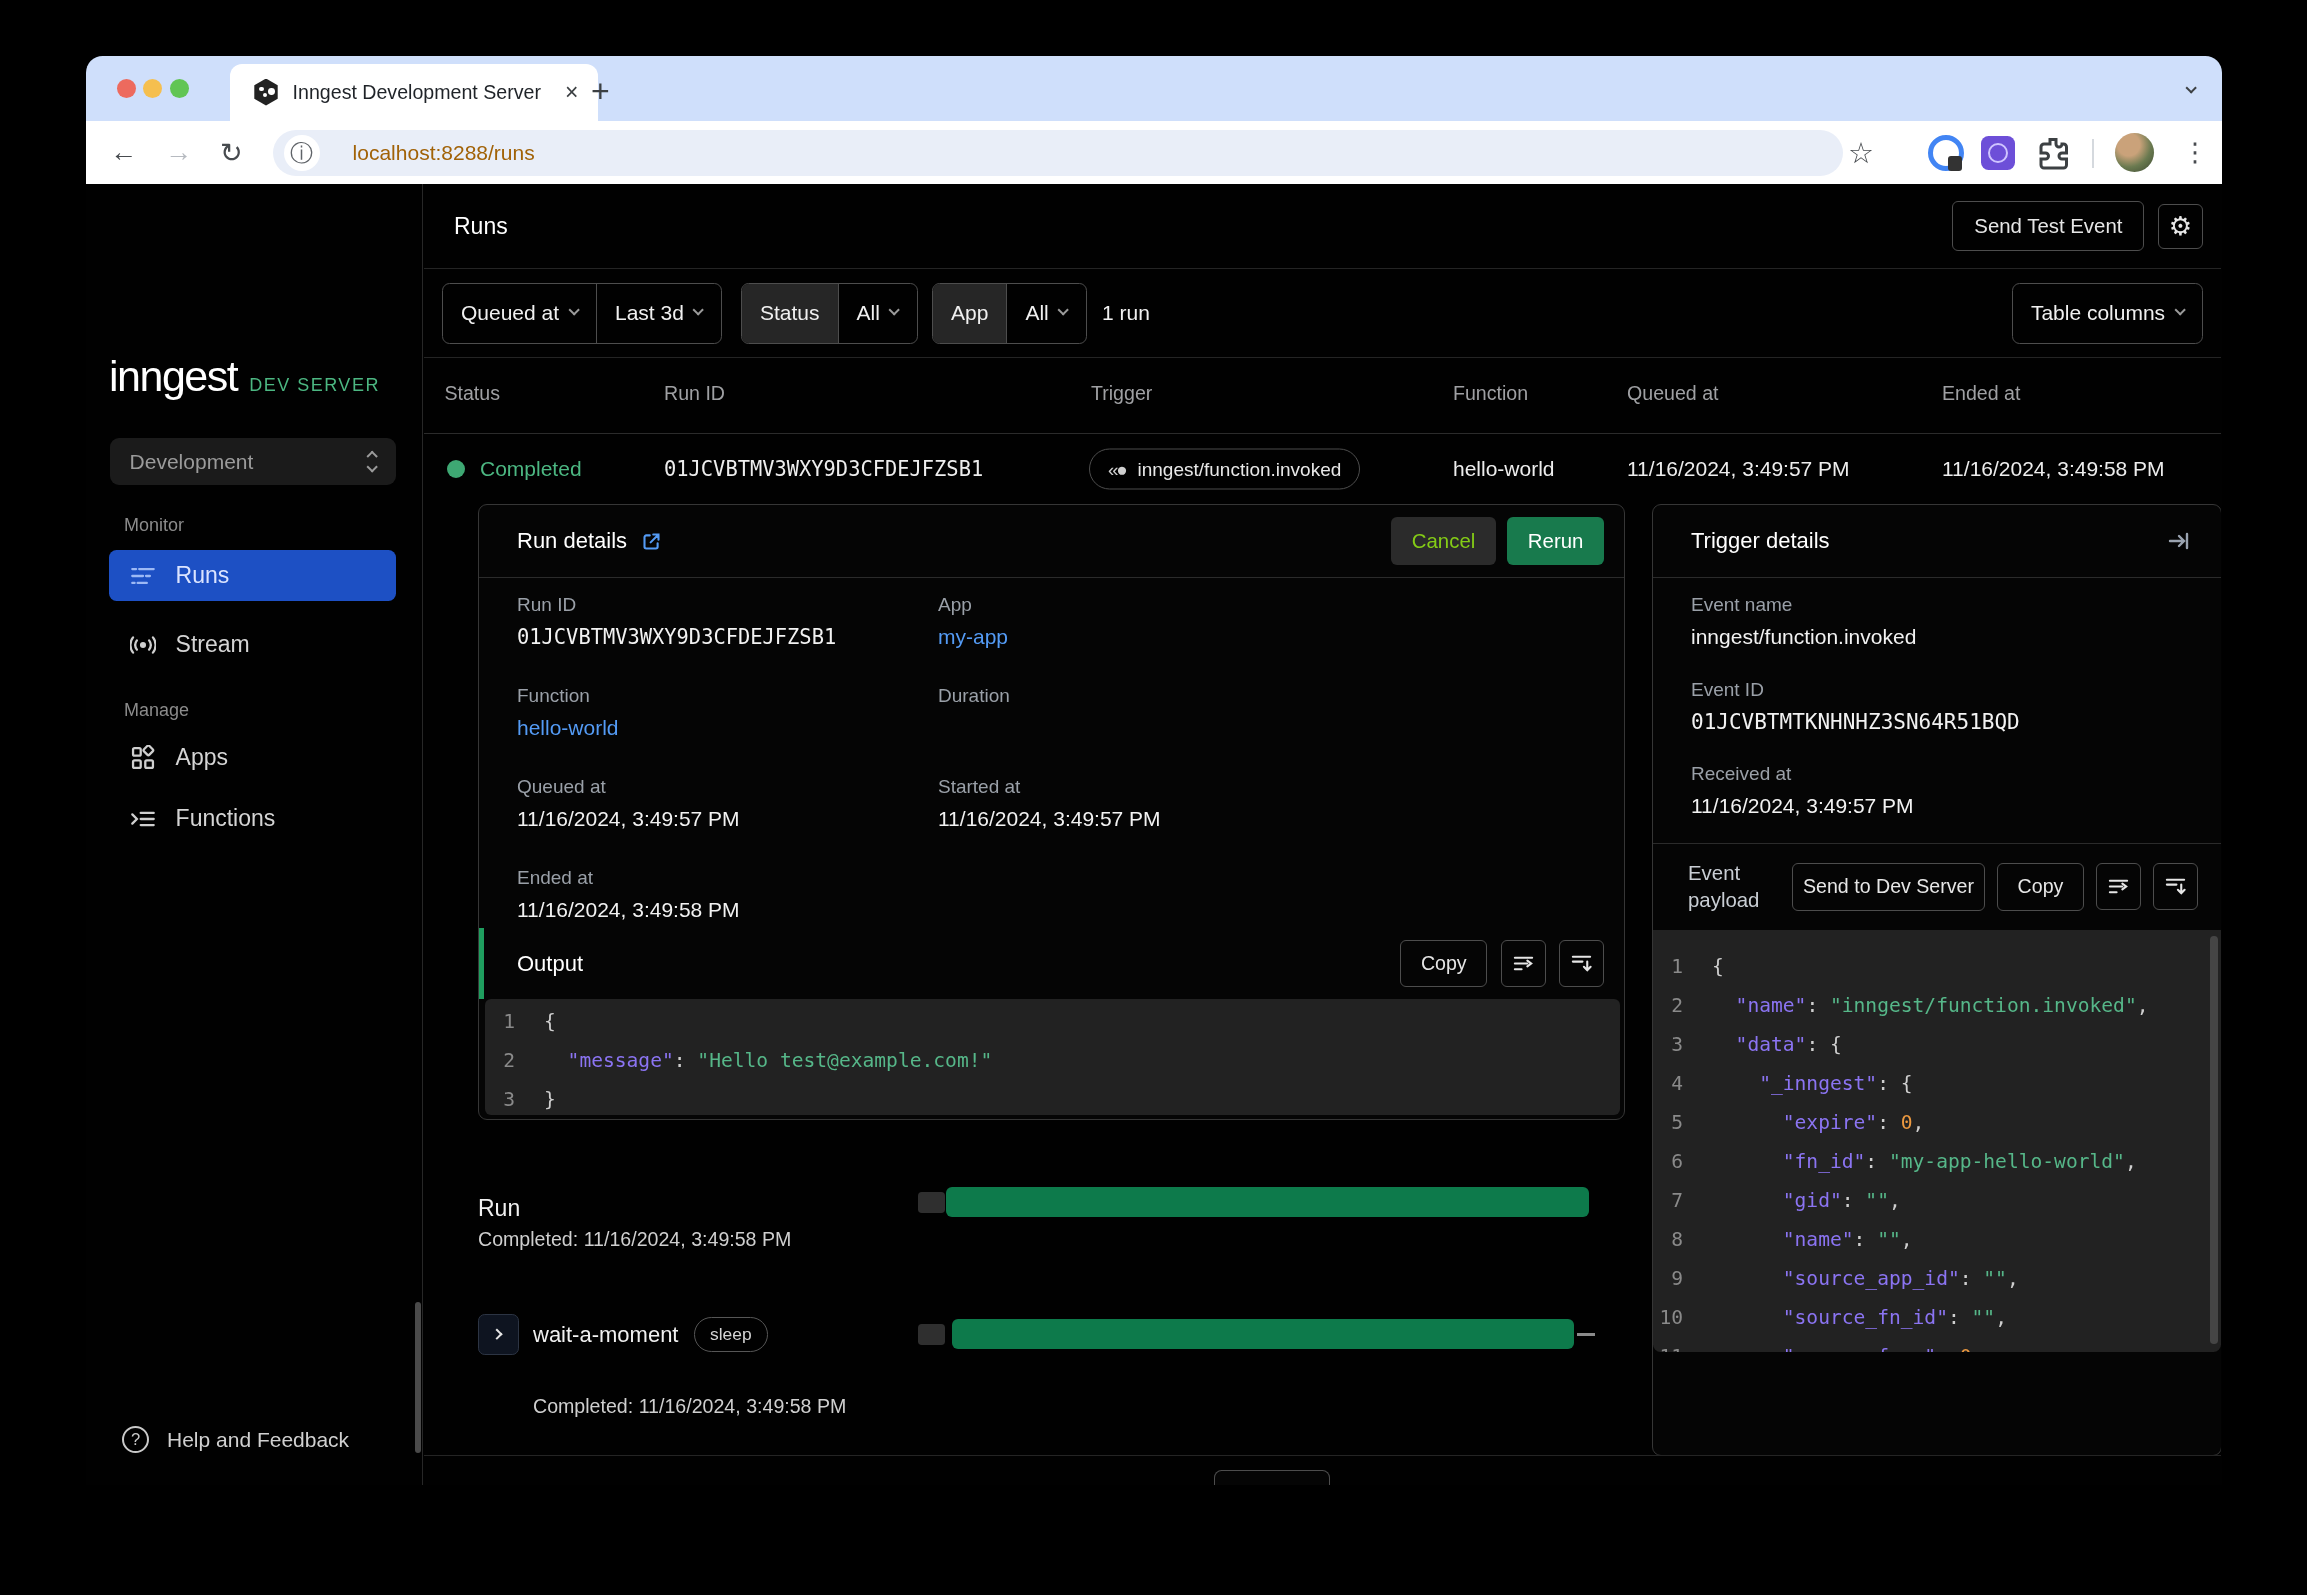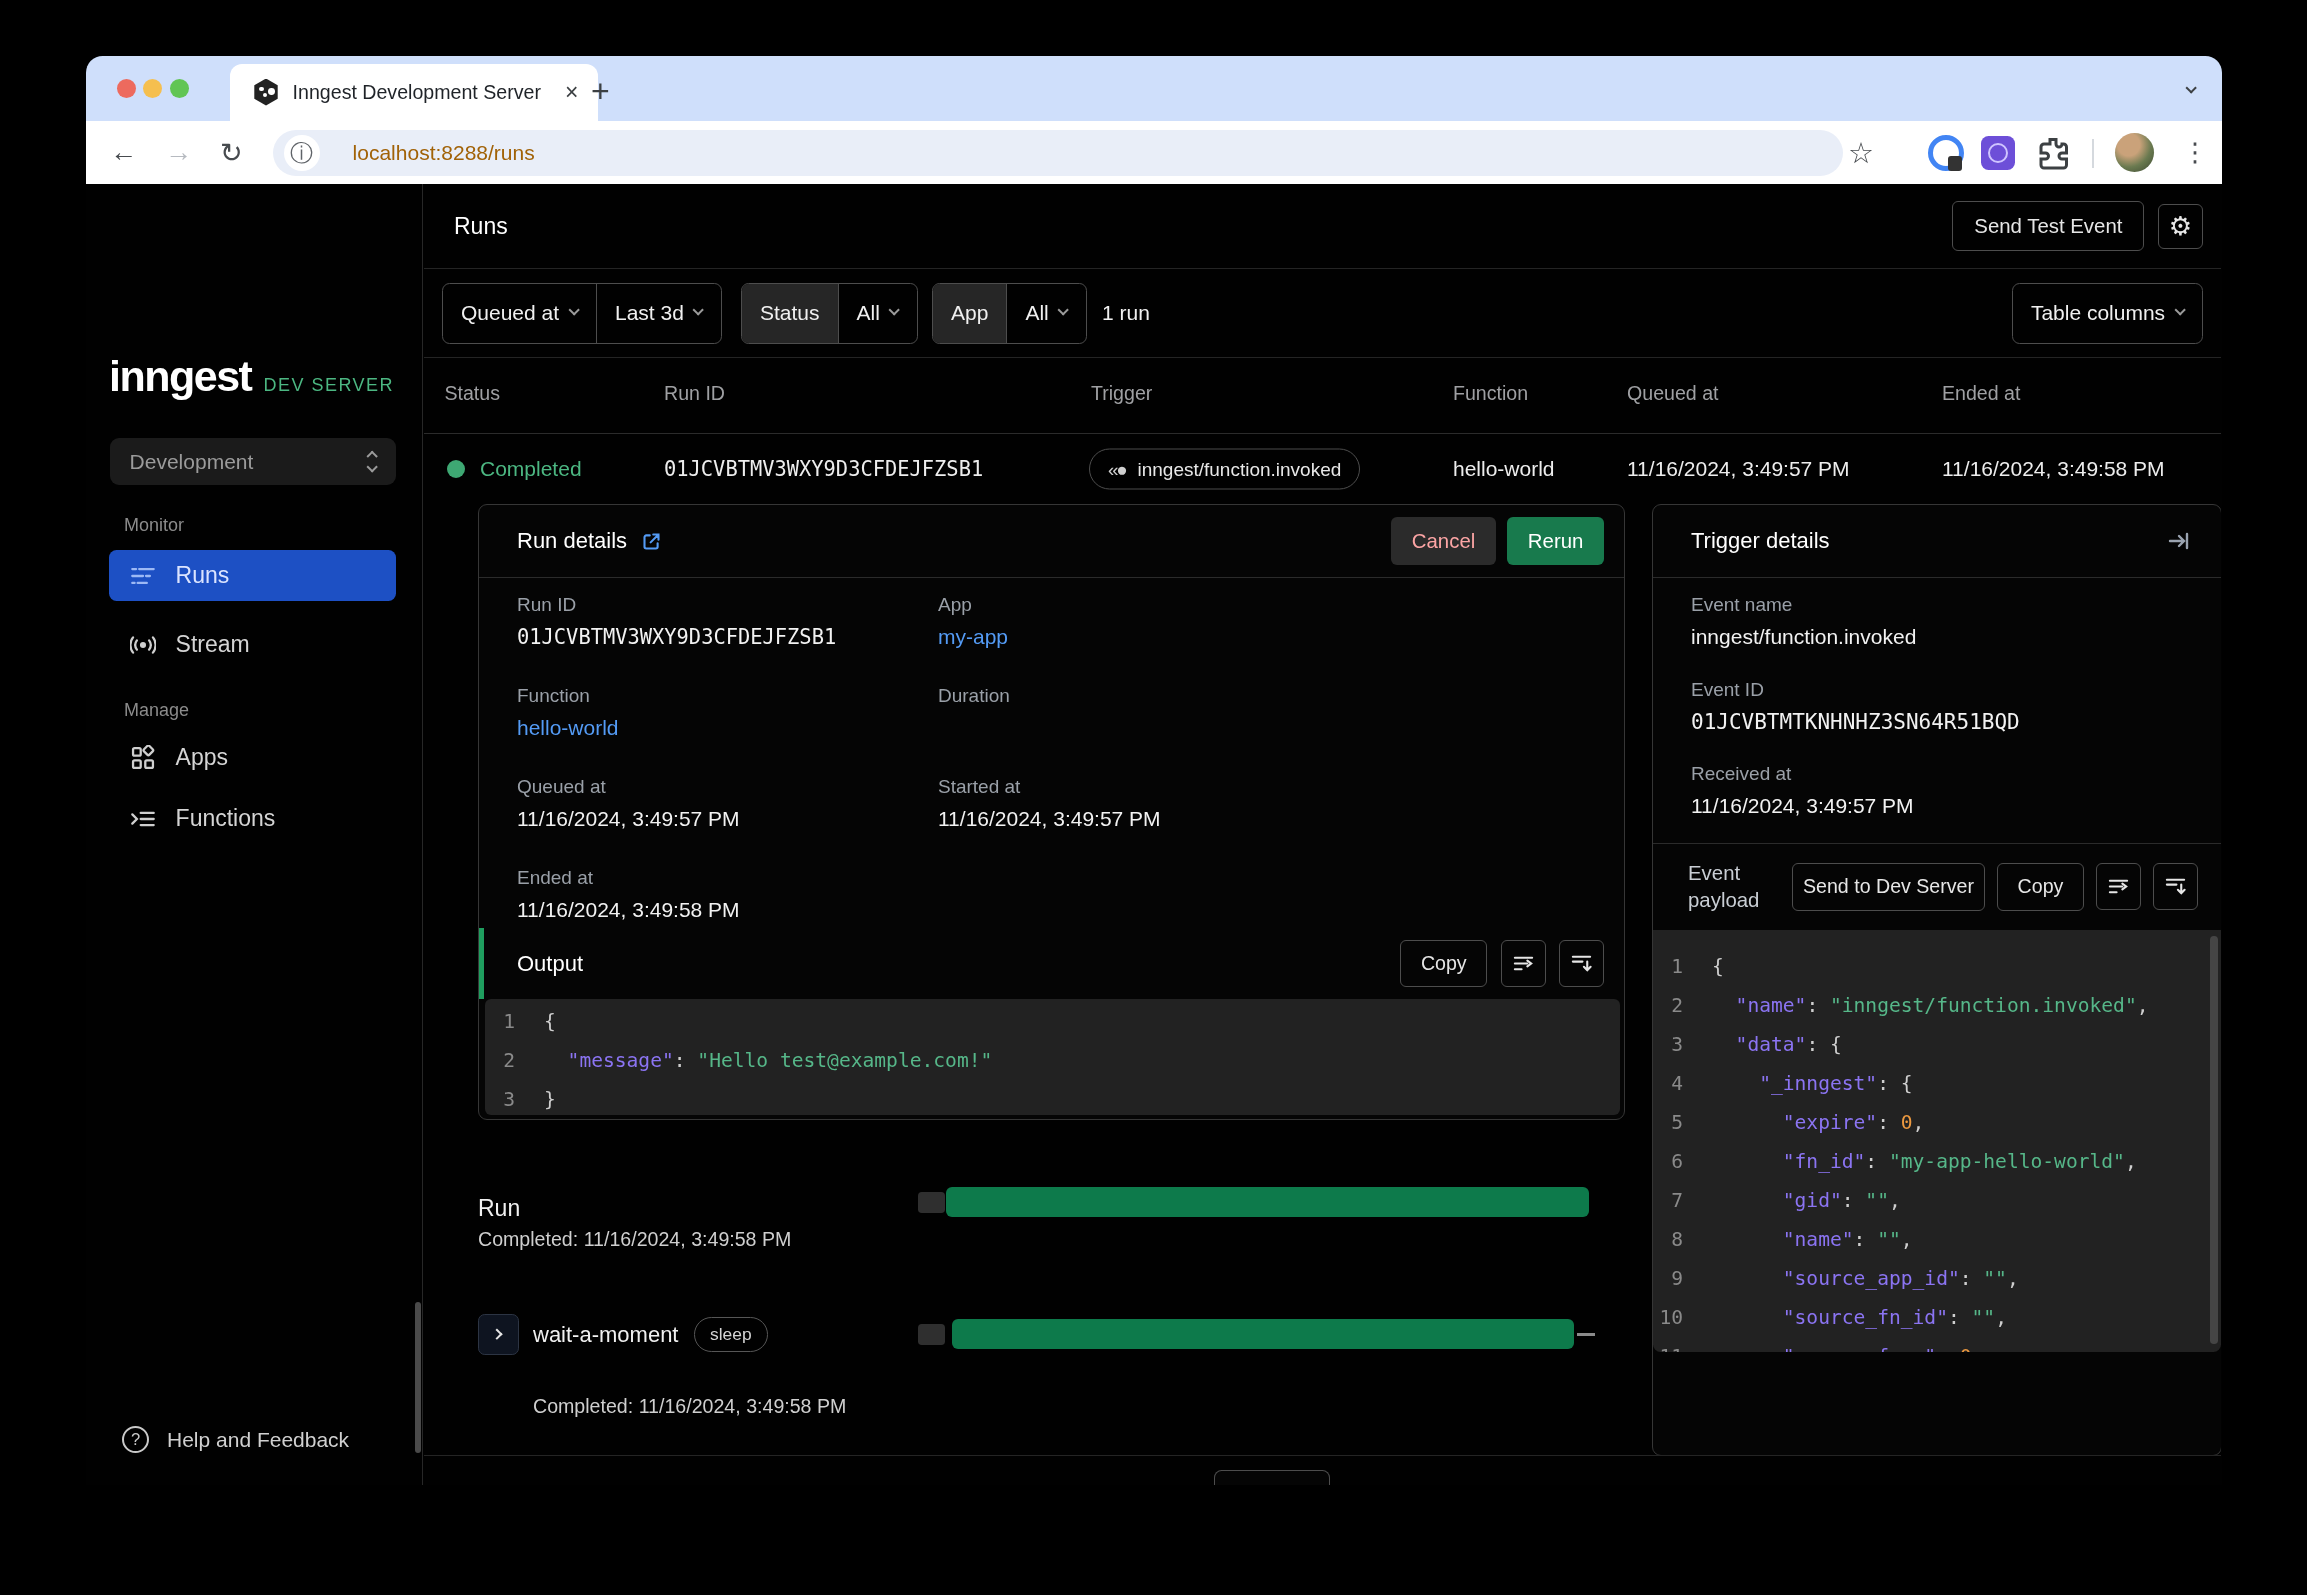--- a/index.html
+++ b/index.html
@@ -19,21 +19,21 @@
   .toolbar{position:absolute;left:0;top:65px;width:100%;height:63px;background:#fff}
   .navic{position:absolute;top:0;height:63px;display:flex;align-items:center;font-size:27px;color:#474b4f}
   .urlbar{position:absolute;left:187px;top:9px;width:1570px;height:46px;background:#e9eef8;border-radius:23.4px;display:flex;align-items:center}
   .infocirc{width:36px;height:36px;border-radius:50%;background:#fff;margin-left:10.6px;display:flex;align-items:center;justify-content:center;font-size:23px;color:#5f6368}
   .urltext{font-size:21px;color:#a16207;margin-left:33px}
   .sep{position:absolute;left:2006px;top:18px;width:1.5px;height:29px;background:#d5d9de}
   
   .app{position:absolute;left:0;top:128px;width:2136px;height:1301px;background:#010101;overflow:hidden}
   .sidebar{position:absolute;left:0;top:0;width:337px;height:100%;border-right:1.5px solid #272727}
   .logo{position:absolute;left:23px;top:168px;display:flex;align-items:baseline}
-  .logotext{font-size:43px;font-weight:bold;color:#fff;letter-spacing:-1.5px}
+  .logotext{font-size:43px;font-weight:normal;color:#fff;letter-spacing:-1.5px}
   .logobadge{font-size:18px;color:#4CB782;letter-spacing:1.5px;margin-left:12px}
   .envsel{position:absolute;left:24px;top:254px;width:286px;height:47px;background:#1b1b1b;border-radius:9px;display:flex;align-items:center;color:#9b9b9b;font-size:21px;padding:0 19.6px}
   .navlabel{position:absolute;left:38px;font-size:18px;color:#8b8b8b}
   .navitem{position:absolute;left:23px;width:287px;height:51px;border-radius:7.6px;display:flex;align-items:center;color:#d4d4d4;font-size:23px}
   .navitem .nic{width:26px;height:26px;margin:0 19.6px 0 21px;flex:none}
   .navitem.active{background:#1d50c4;color:#dbe4ff}
   .helprow{position:absolute;left:36px;top:1242px;display:flex;align-items:center;color:#d0d0d0;font-size:21px}
   .qcircle{width:27px;height:27px;border:2.3px solid #c9c9c9;border-radius:50%;display:flex;align-items:center;justify-content:center;font-size:16.6px;color:#c9c9c9;margin-right:18px}
   .sb-thumb{position:absolute;right:1.5px;top:1118px;width:6px;height:151px;background:#4a4a4a;border-radius:3px}
   .main{position:absolute;left:338px;top:0;width:1797px;height:1301px;overflow:hidden}
@@ -257,21 +257,21 @@
       <div class="card" style="left:54px;top:320px;width:1147px;height:616px">
         <div class="card-hd">
           <span class="card-title">Run details</span>
           <span style="margin-left:13.6px">
             <svg width="21" height="21" viewBox="0 0 24 24" fill="none" stroke="#549bf5" stroke-width="2.4" stroke-linecap="round">
                   <path d="M10 5H6a2 2 0 0 0-2 2v11a2 2 0 0 0 2 2h11a2 2 0 0 0 2-2v-4"></path>
                   <path d="M14 4h6v6M20 4l-9 9"></path>
                 </svg>
           </span>
           <span style="flex:1"></span>
-          <button class="btn" style="height:48px;padding:0 21px;border:none;background:#2b2b2b;color:#fca5a5;margin-right:10.6px">Cancel</button>
+          <button class="btn" style="height:48px;padding:0 21px;border:none;background:#2b2b2b;color:#84cc16;margin-right:10.6px">Cancel</button>
           <button class="btn" style="height:48px;padding:0 21px;border:none;background:#187a4d;color:#fff;margin-right:19.6px">Rerun</button>
         </div>
         <div class="fgrid">
           <div>
                 <div class="fieldlbl">Run ID</div>
                 <div class="fieldval mono">01JCVBTMV3WXY9D3CFDEJFZSB1</div>
               </div>
           <div>
                 <div class="fieldlbl">App</div>
                 <div class="fieldval link">my-app</div>

